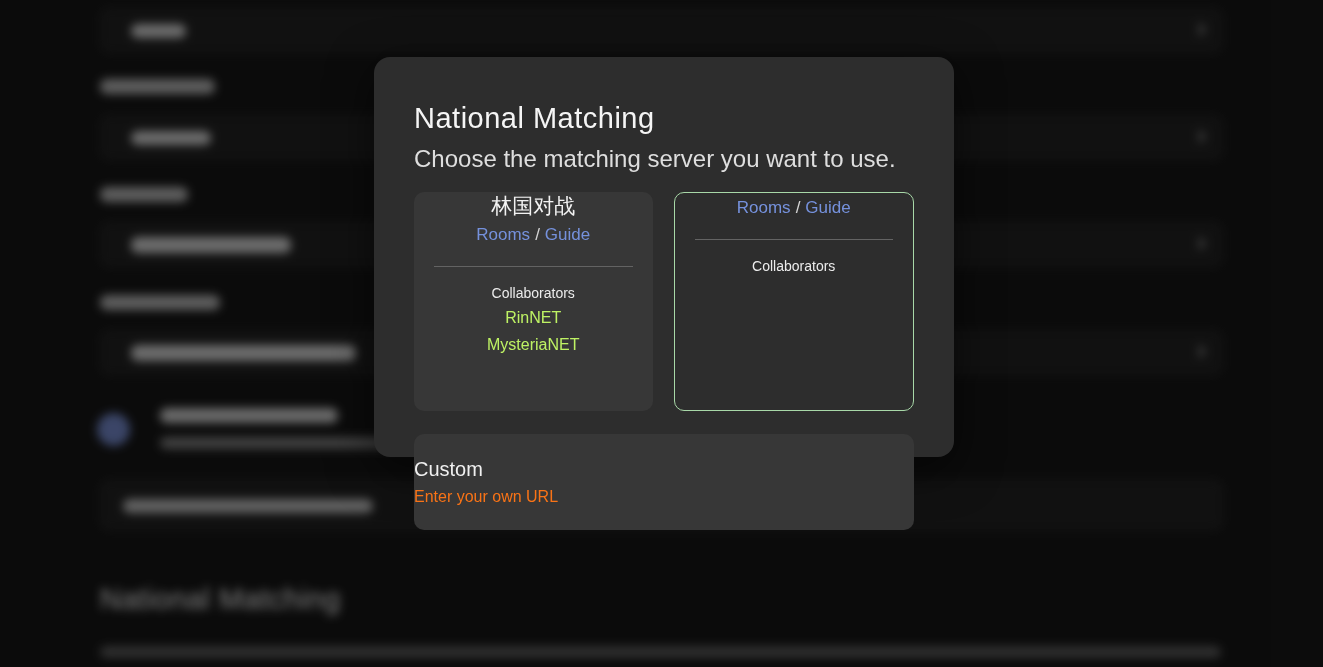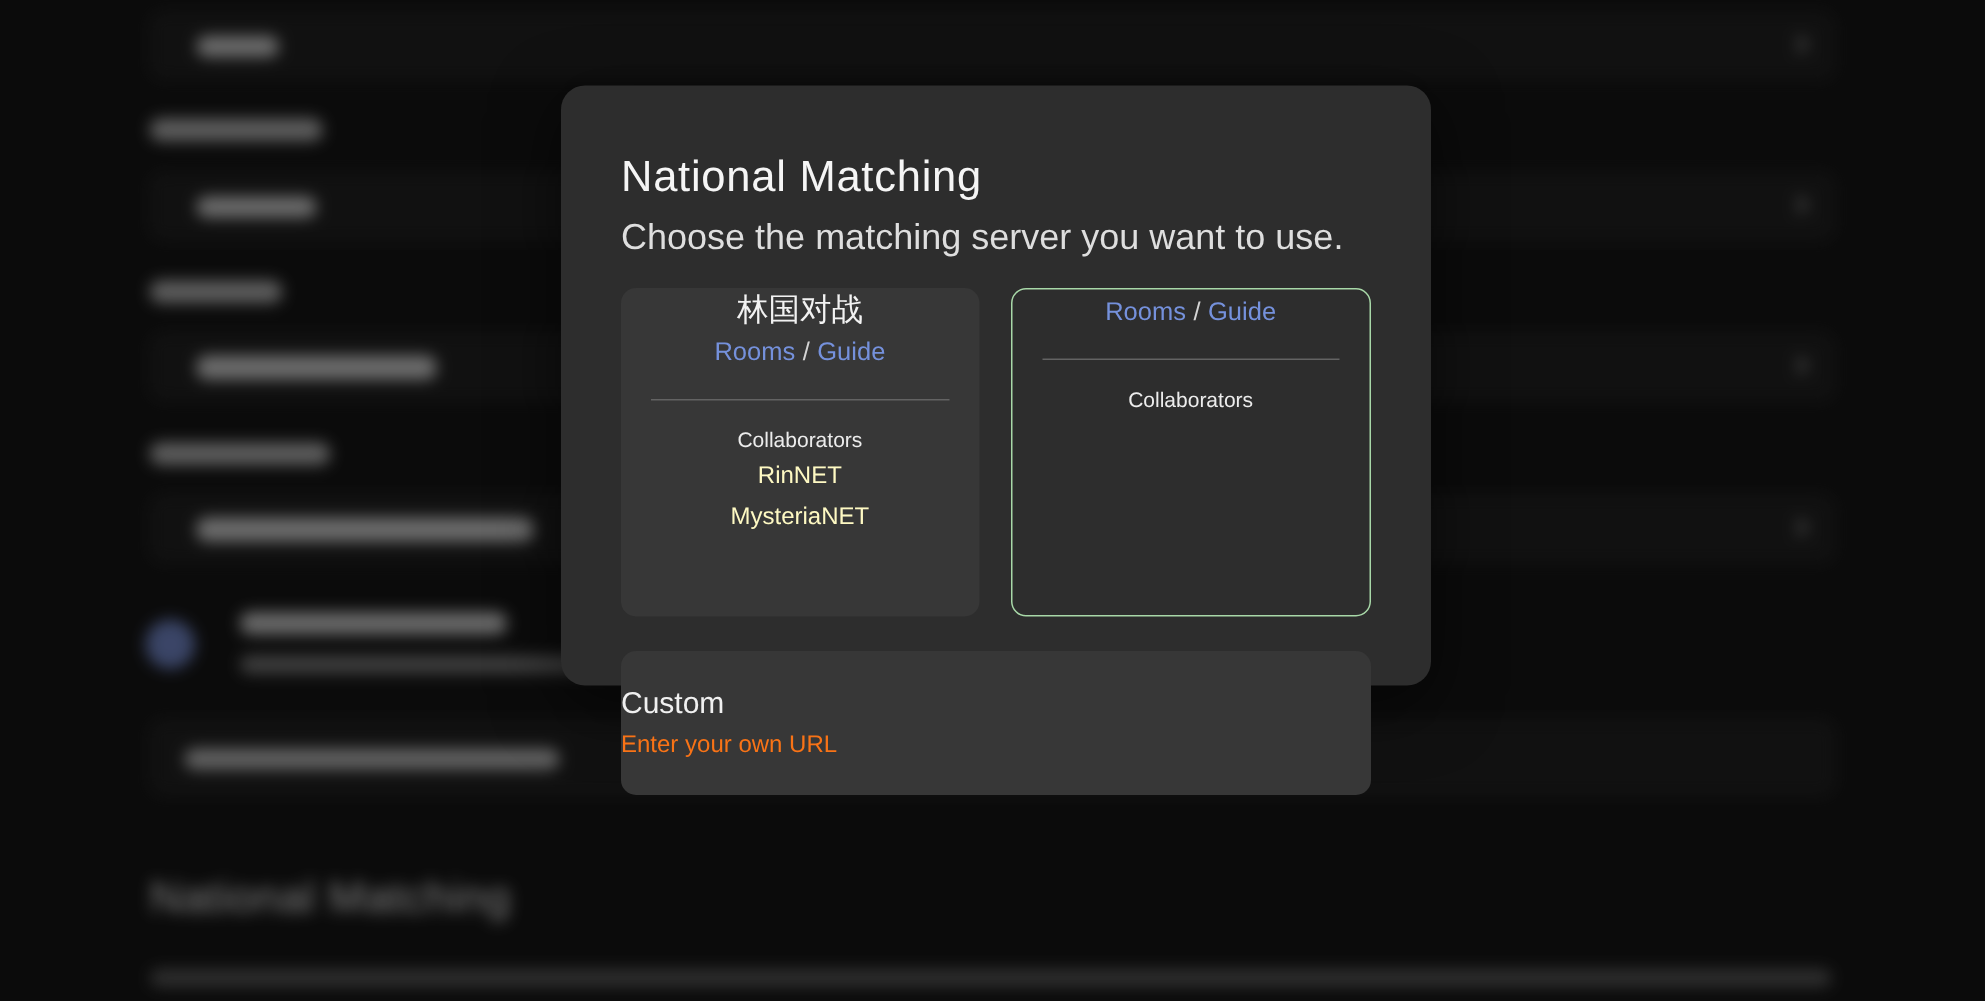--- a/index.html
+++ b/index.html
@@ -86,21 +86,21 @@
   .server-card.selected {
     background: transparent;
     border: 1px solid var(--selected-border, #a8d8a8);
   }
   .server-name { font-size: 21px; color: #f2f2f2; font-weight: 500; }
   .server-links { margin-top: 5px; font-size: 17px; }
   .server-links a { color: var(--link-color, #7591dc); text-decoration: none; cursor: pointer; }
   .server-links .slash { color: #d4d4d4; margin: 0 5px; }
   .divider { border: 0; border-top: 1px solid #636363; margin: 21px 20px 0 20px; }
   .collab-label { margin-top: 18px; font-size: 14px; color: #ececec; font-weight: 500; }
-  .collab-item { font-size: 16px; color: #fef9c3; line-height: 27px; }
+  .collab-item { font-size: 16px; color: #bef264; line-height: 27px; }
   .collab-list { margin-top: 3px; }
 
   .custom-card {
     margin-top: 23px; height: 96px; border-radius: 10px; background: #373737;
     display: flex; flex-direction: column; align-items: flex-start; justify-content: center;
     cursor: pointer;
   }
   .custom-title { font-size: 20px; color: #f0f0f0; font-weight: 500; }
   .custom-sub { margin-top: 7px; font-size: 16px; color: #f97316; }
 </style>

